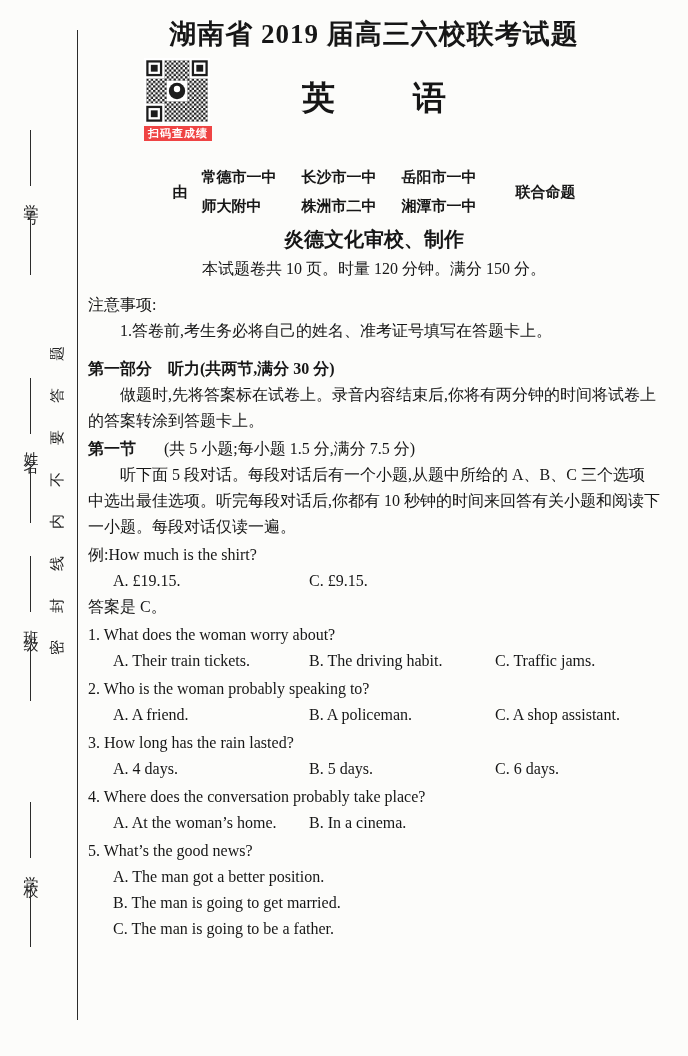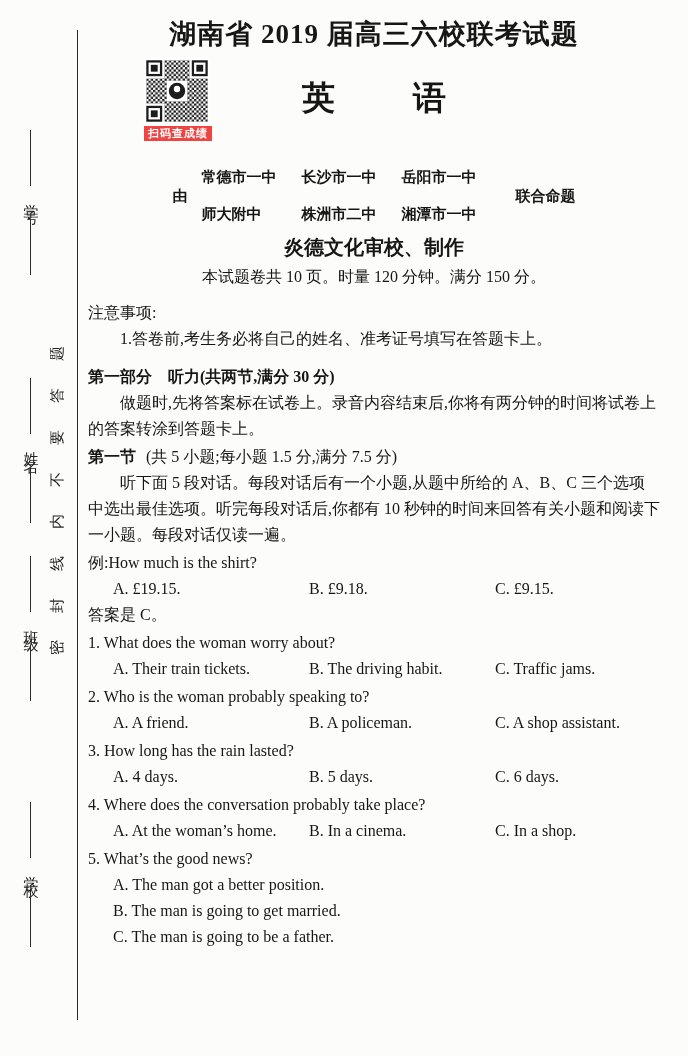--- a/index.html
+++ b/index.html
@@ -21,29 +21,29 @@
   }
   
   .main{position:absolute;left:88px;top:0;width:572px;height:756px;font-size:16px;line-height:26px;}
   .title{font-size:27px;line-height:36px;font-weight:bold;text-align:center;margin-top:16px;letter-spacing:1px;}
   .header-block{position:relative;height:104px;}
   .subject{font-size:33px;line-height:40px;font-weight:bold;text-align:center;letter-spacing:78px;padding-left:78px;padding-top:26px;}
   .qr-wrap{position:absolute;left:56px;top:6px;width:68px;text-align:center;}
   .qr-wrap svg{display:block;}
   .qr-caption{font-size:11px;line-height:15px;font-weight:bold;letter-spacing:1px;margin-top:2px;background:#ef4444;color:#fff;}
   .schools-line{display:flex;justify-content:center;align-items:center;gap:14px;margin-top:10px;font-weight:bold;font-size:15px;line-height:22px;}
-  .schools-grid{display:grid;grid-template-columns:repeat(3,100px);row-gap:15px;}
+  .schools-grid{display:grid;grid-template-columns:repeat(3,100px);row-gap:7px;}
   .producer{text-align:center;font-weight:bold;font-size:20px;line-height:24px;margin-top:10px;}
   .paper-info{text-align:center;margin-top:5px;}
   .sec-heading{font-weight:normal;margin-top:10px;}
   .para{text-indent:2em;}
   .part-heading{font-weight:bold;margin-top:12px;}
   .section-line{margin-top:2px;}
   .s-label{font-weight:bold;}
-  .s-info{margin-left:6px;}
+  .s-info{margin-left:24px;}
   .opt-row{display:grid;grid-template-columns:196px 186px auto;padding-left:25px;}
   .opt-stack{padding-left:25px;}
   .opt-stack .opt{display:block;}
   .question{margin-top:2px;}
   .example{margin-top:2px;}
   .footer{position:absolute;left:0;bottom:12px;width:100%;text-align:center;font-size:13px;line-height:18px;white-space:pre;color:#222;}
 </style>
 </head>
 <body>
 
@@ -133,21 +133,20 @@
   <div class="section-line">
     <span class="s-label">第一节</span>
     <span class="s-info">(共 5 小题;每小题 1.5 分,满分 7.5 分)</span>
   </div>
   <div class="para">听下面 5 段对话。每段对话后有一个小题,从题中所给的 A、B、C 三个选项中选出最佳选项。听完每段对话后,你都有 10 秒钟的时间来回答有关小题和阅读下一小题。每段对话仅读一遍。</div>
 
   <div class="example">
     <div>例:How much is the shirt?</div>
     <div class="opt-row">
       <span class="opt">A. £19.15.</span>
-      <span class="opt">B. £9.18.</span>
       <span class="opt">C. £9.15.</span>
     </div>
     <div>答案是 C。</div>
   </div>
 
   <div class="question">
     <div>1. What does the woman worry about?</div>
     <div class="opt-row">
       <span class="opt">A. Their train tickets.</span>
       <span class="opt">B. The driving habit.</span>
@@ -171,21 +170,20 @@
       <span class="opt">B. 5 days.</span>
       <span class="opt">C. 6 days.</span>
     </div>
   </div>
 
   <div class="question">
     <div>4. Where does the conversation probably take place?</div>
     <div class="opt-row">
       <span class="opt">A. At the woman’s home.</span>
       <span class="opt">B. In a cinema.</span>
-      <span class="opt">C. In a shop.</span>
     </div>
   </div>
 
   <div class="question">
     <div>5. What’s the good news?</div>
     <div class="opt-stack">
       <span class="opt">A. The man got a better position.</span>
       <span class="opt">B. The man is going to get married.</span>
       <span class="opt">C. The man is going to be a father.</span>
     </div>

